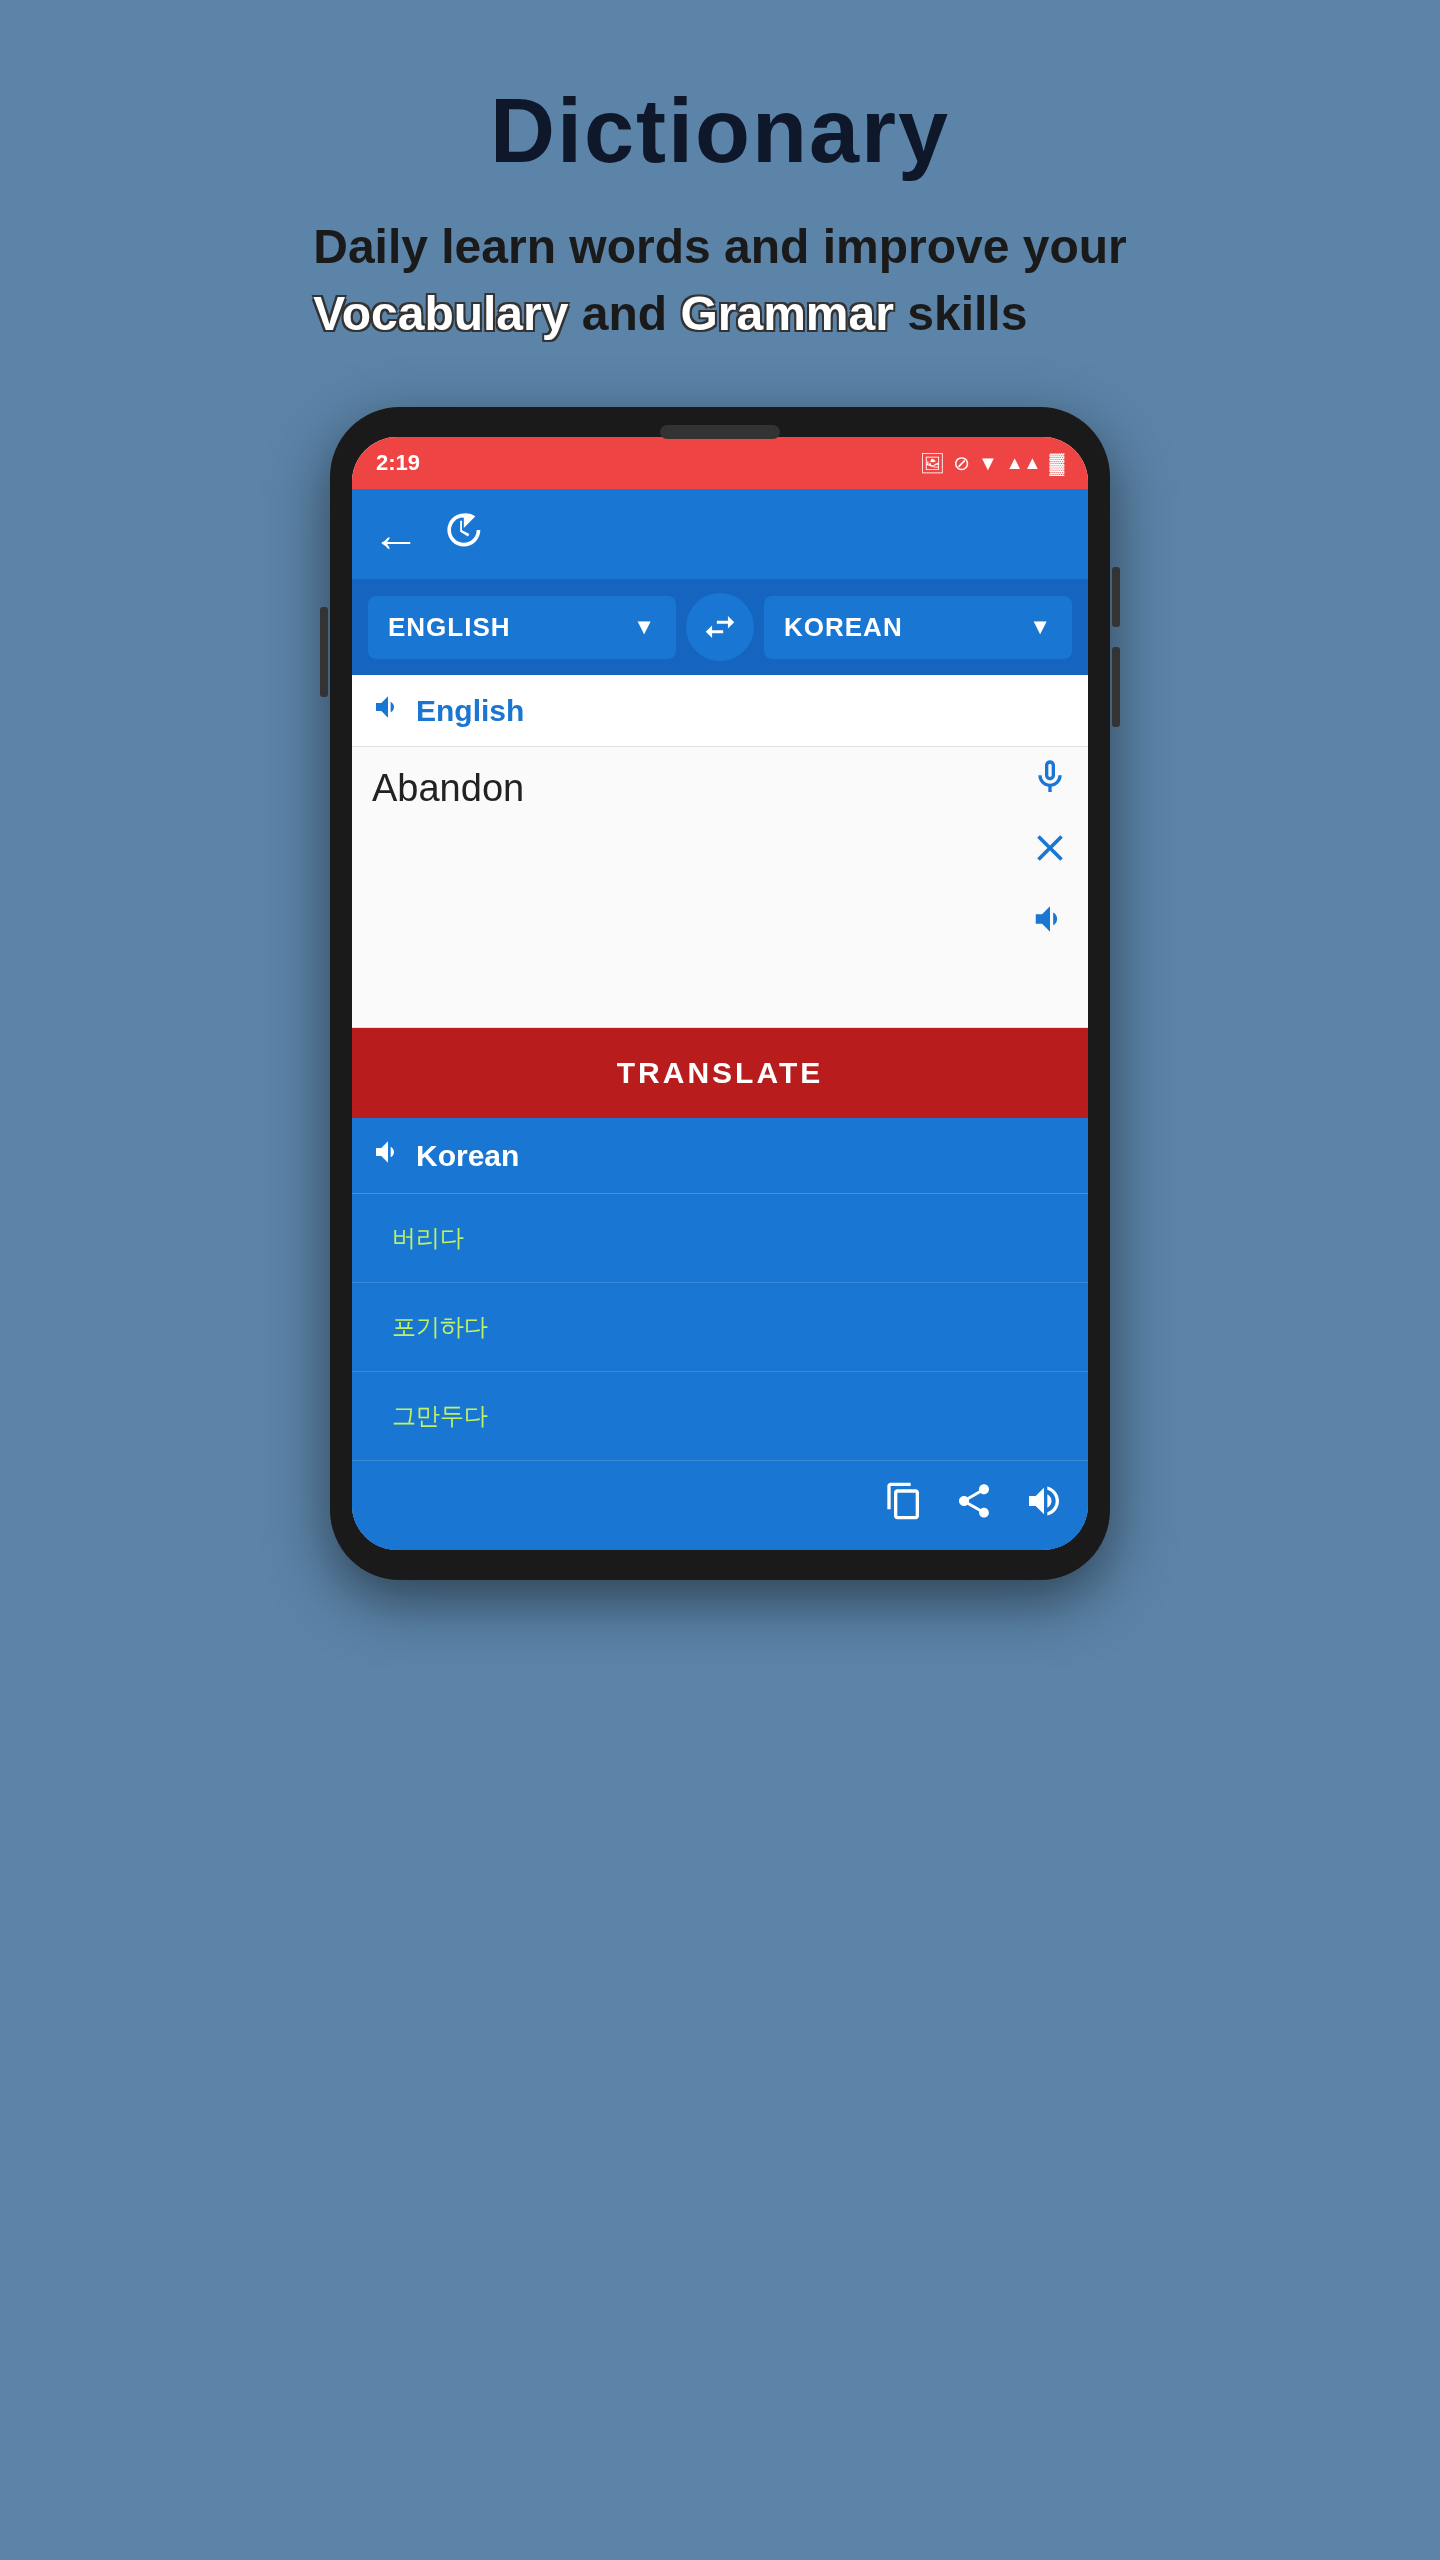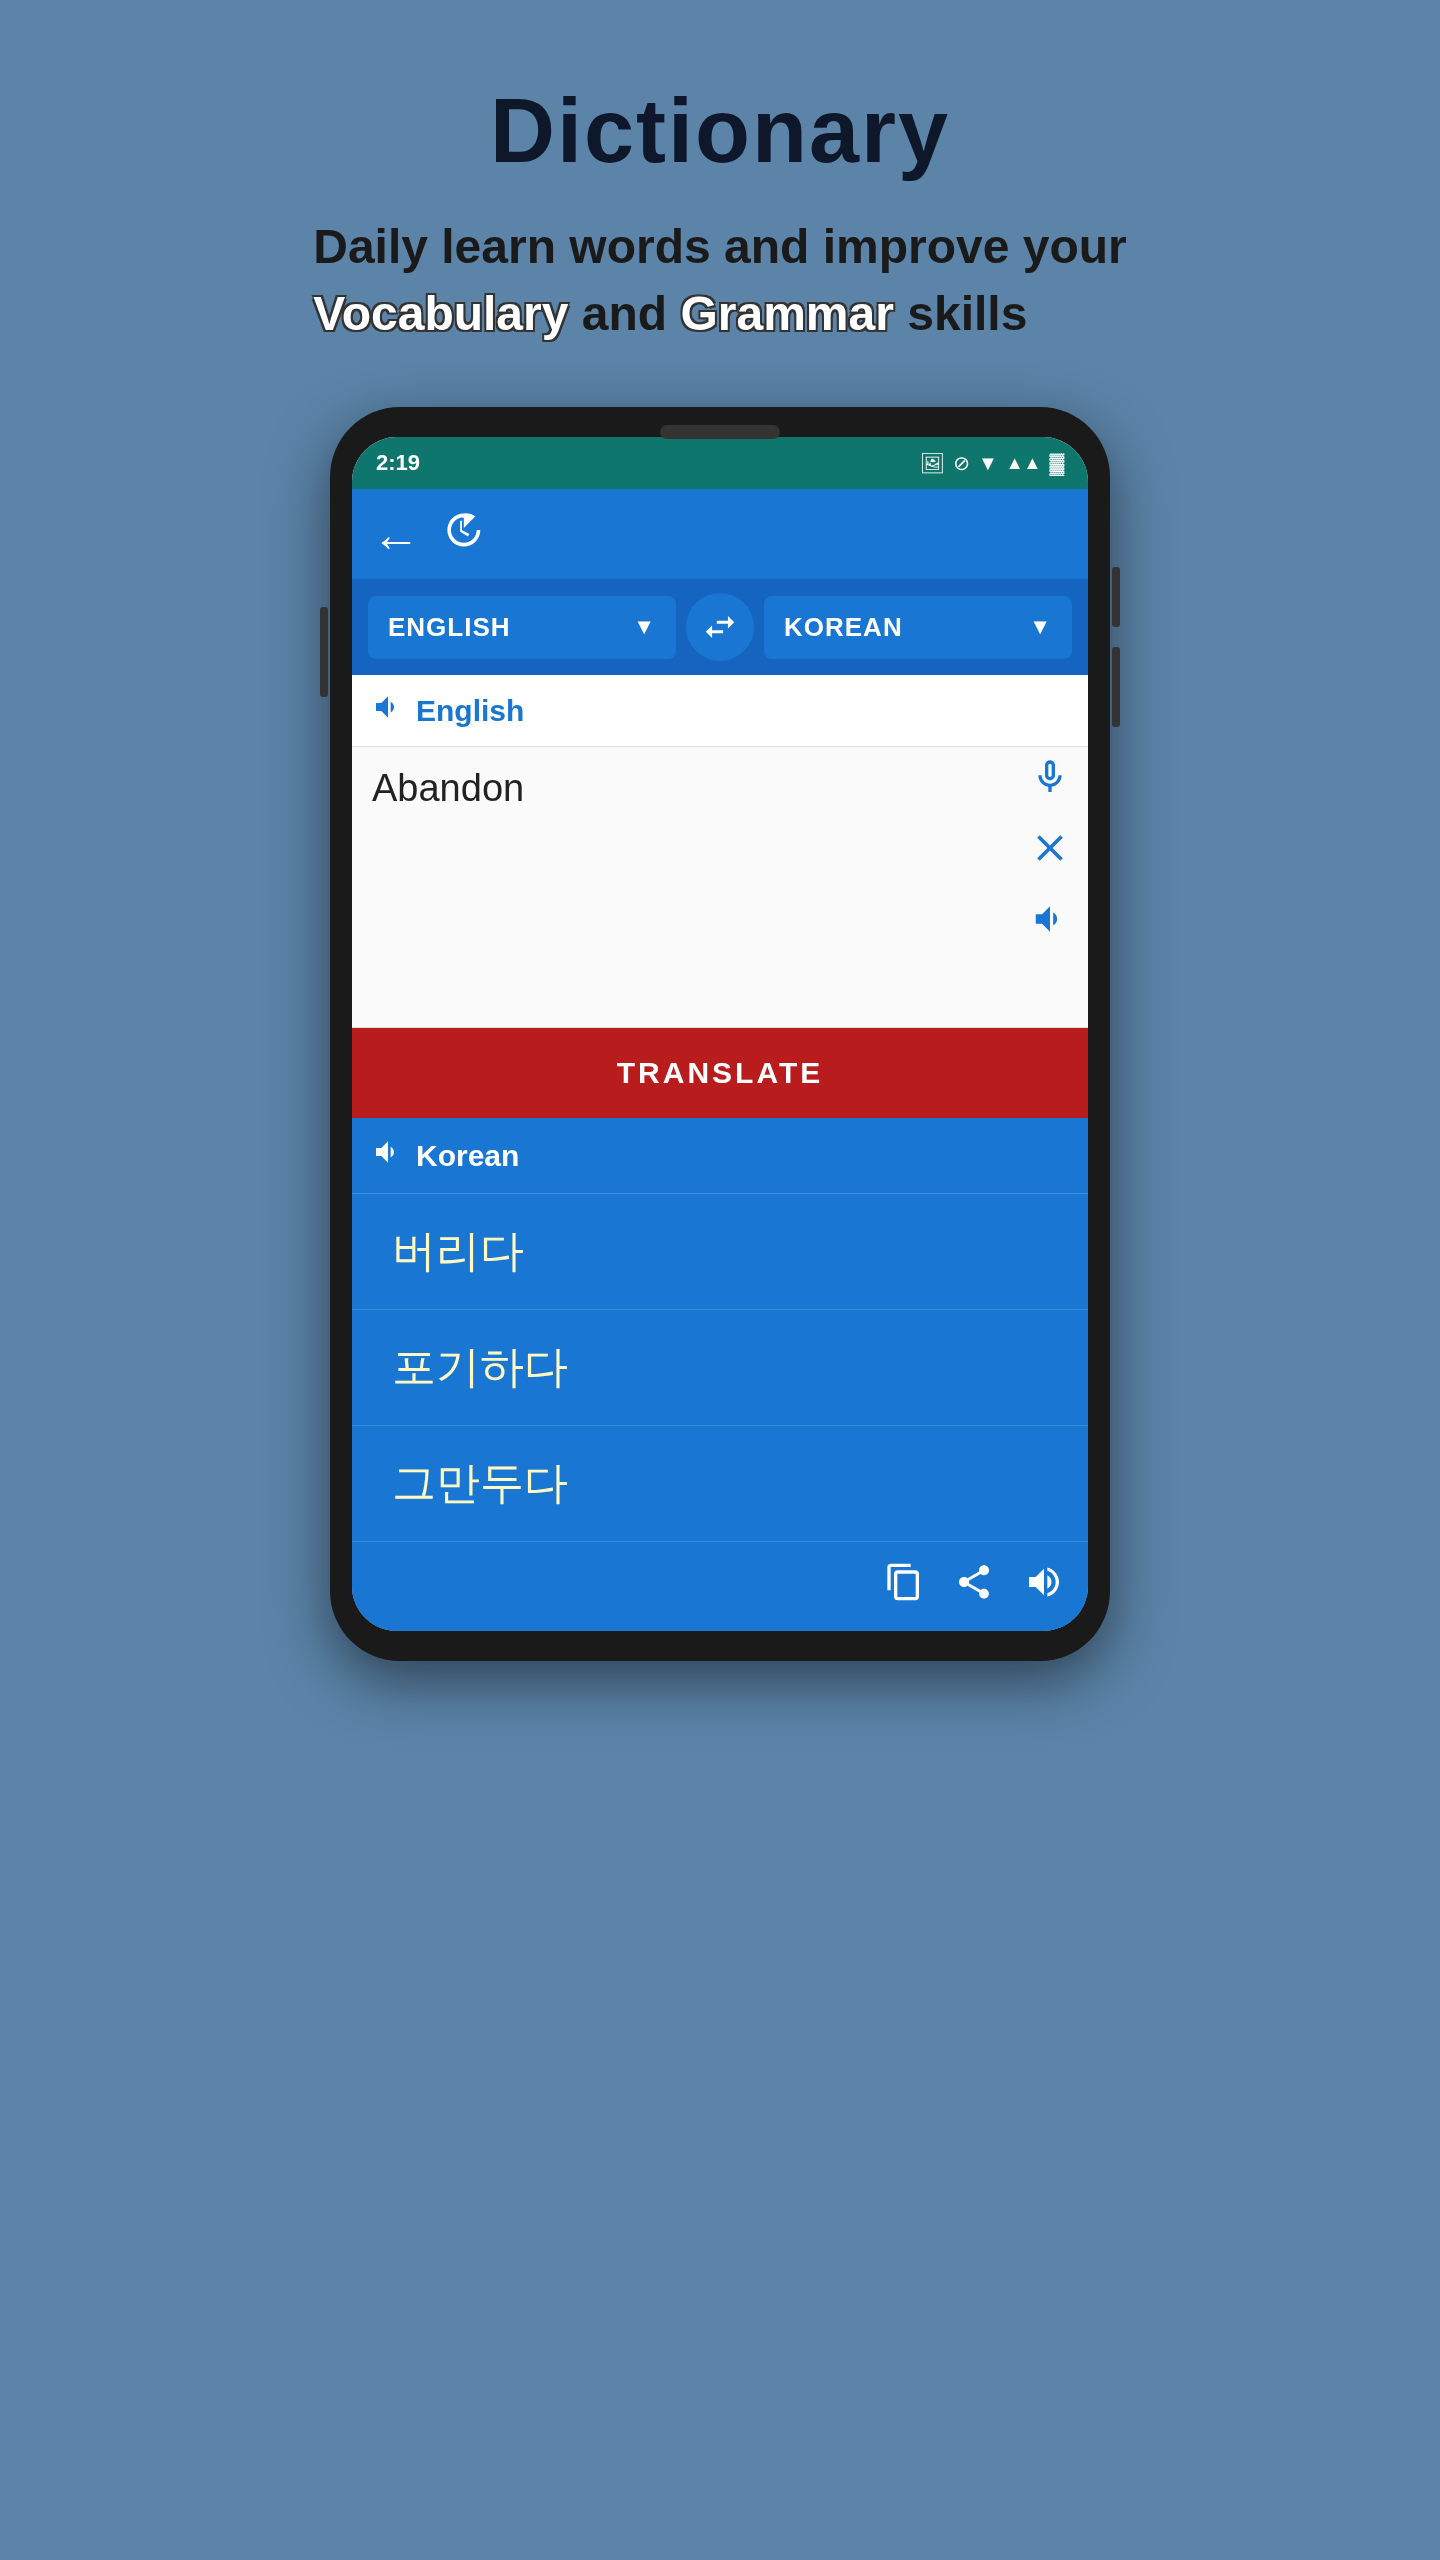--- a/index.html
+++ b/index.html
@@ -65,21 +65,21 @@
     }
 
     .phone-screen {
       background: white;
       border-radius: 45px;
       overflow: hidden;
     }
 
     
     .status-bar {
-      background: #0f766e;
+      background: #ef4444;
       display: flex;
       justify-content: space-between;
       align-items: center;
       padding: 10px 24px;
       height: 52px;
     }
 
     .status-time {
       color: white;
       font-size: 22px;
@@ -274,22 +274,22 @@
       color: white;
       font-size: 30px;
       font-weight: bold;
     }
 
     .result-items {
       background: #1976d2;
     }
 
     .result-item {
-      color: #fef9c3;
-      font-size: 44px;
+      color: #bef264;
+      font-size: 24px;
       padding: 28px 40px;
       border-bottom: 1px solid rgba(255,255,255,0.15);
     }
 
     .result-actions {
       display: flex;
       justify-content: flex-end;
       padding: 20px 24px;
       gap: 30px;
       background: #1976d2;

